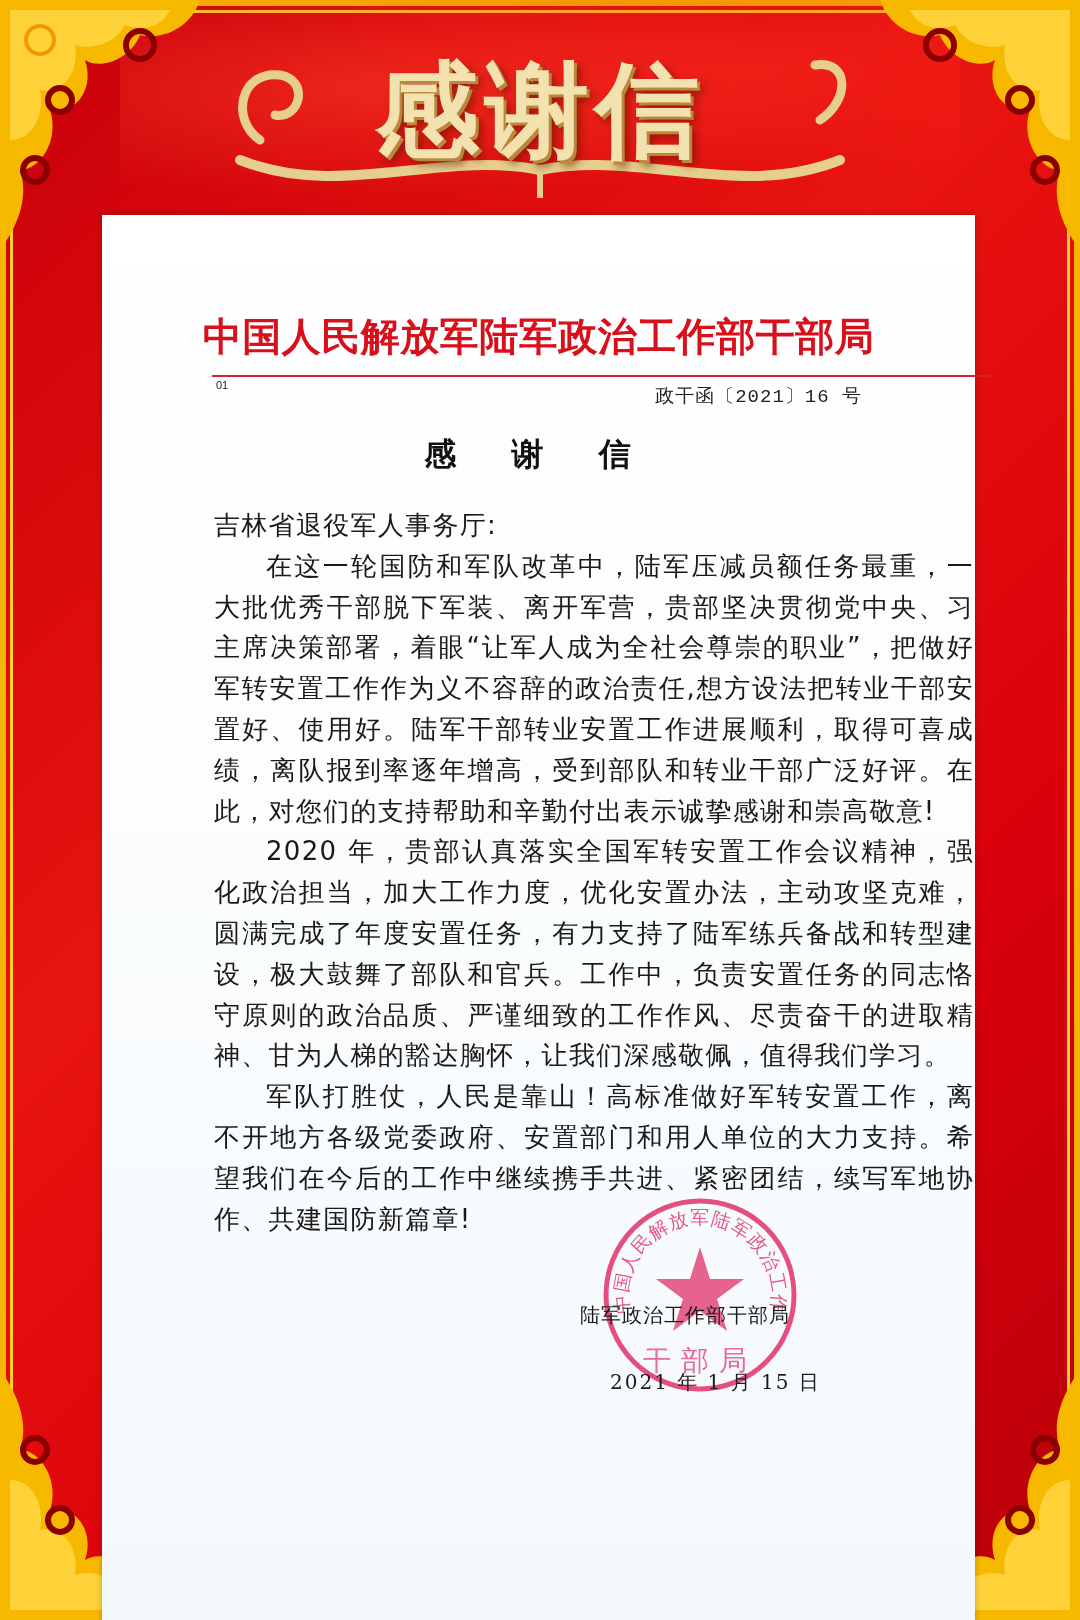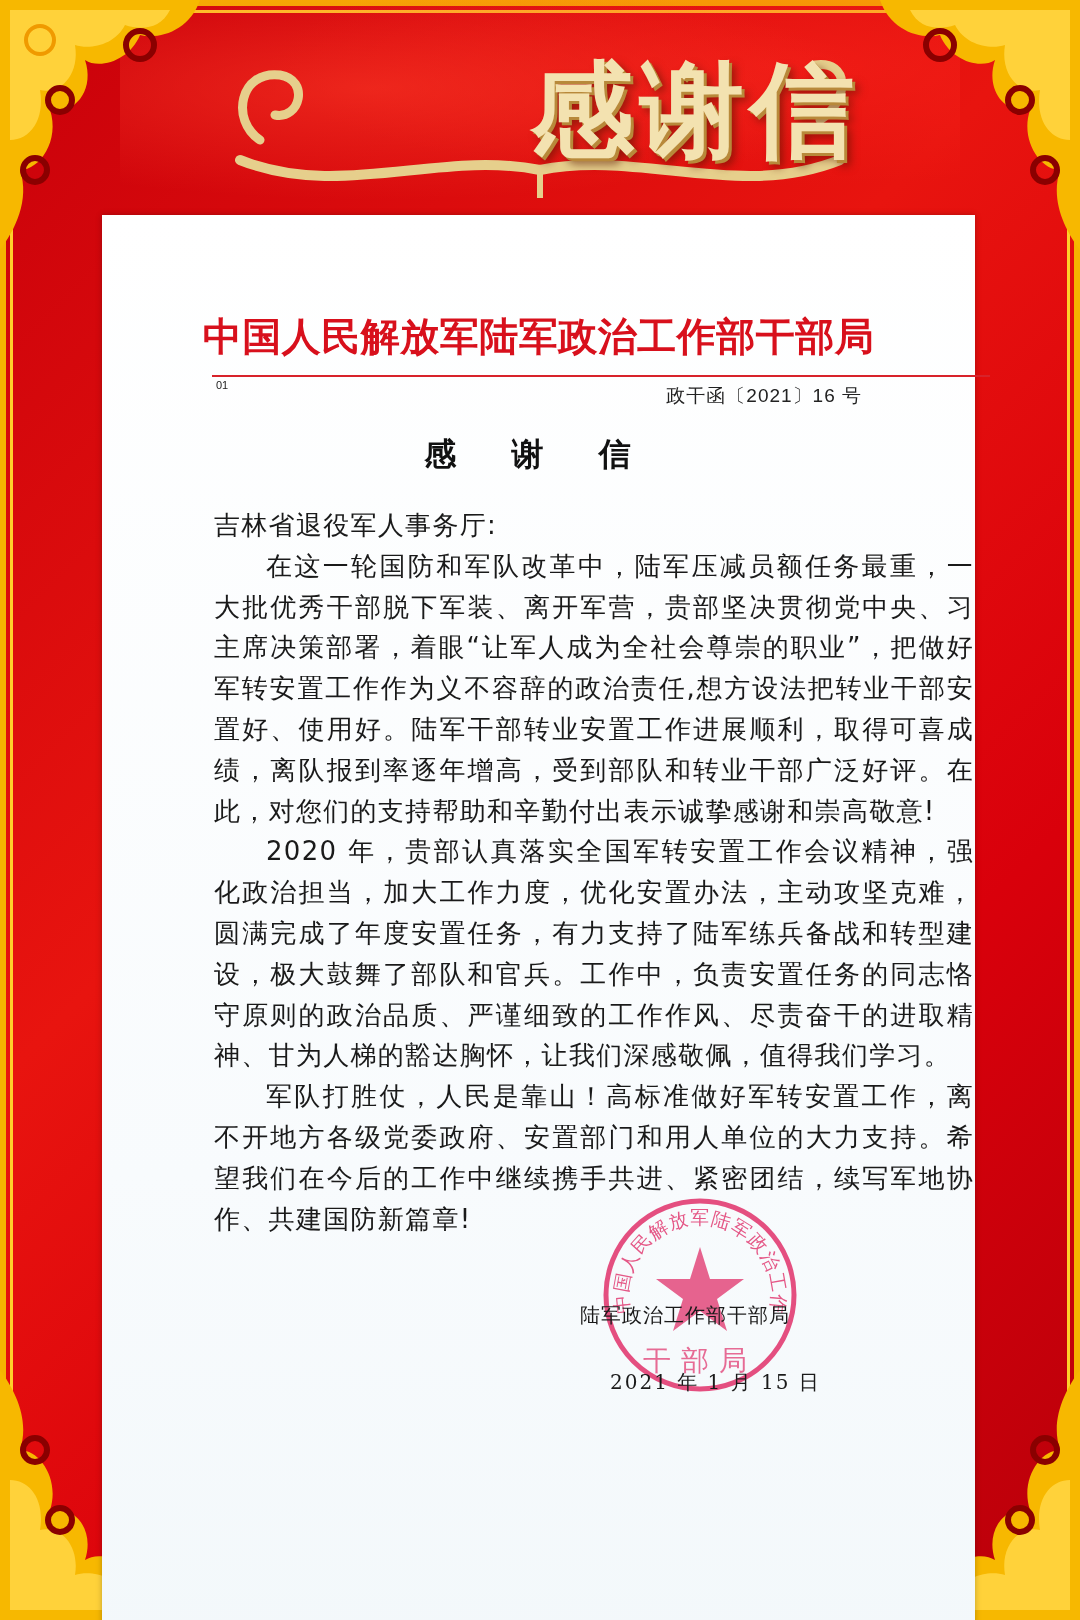--- a/index.html
+++ b/index.html
@@ -29,21 +29,21 @@
     position: absolute; left: 120px; top: 0; width: 840px; height: 220px;
     background: radial-gradient(ellipse at 30% 40%, rgba(255,60,40,0.55), transparent 60%),
                 radial-gradient(ellipse at 80% 30%, rgba(255,40,30,0.45), transparent 55%);
   }
 
   .banner {
     position: absolute; left: 220px; top: 30px; width: 640px; height: 170px;
   }
   .banner-title {
     position: absolute; left: 0; right: 0; top: 12px;
-    text-align: right;
+    text-align: center;
     font-family: "DejaVu Sans", sans-serif;
     font-weight: bold;
     font-size: 104px;
     letter-spacing: 6px;
     color: #f3e2b0;
     text-shadow: 3px 3px 0 #b8893a, 6px 6px 8px rgba(90,20,0,0.6);
   }
   .banner-swirl {
     position: absolute; left: 0; top: 0; width: 640px; height: 170px;
   }
@@ -66,21 +66,21 @@
   .red-rule {
     position: absolute; left: 110px; width: 778px; top: 160px; height: 2px;
     background: #d8222a;
   }
   .doc-serial {
     position: absolute; left: 114px; top: 164px;
     font-family: Liberation Sans, sans-serif; font-size: 11px; color: #222;
   }
   .doc-number {
     position: absolute; right: 113px; top: 168px;
-    font-family: Liberation Sans, sans-serif; font-size: 19px; color: #222; letter-spacing: 1px;
+    font-family: Liberation Mono, monospace; font-size: 19px; color: #222; letter-spacing: 1px;
   }
   .doc-title {
     position: absolute; left: 0; right: 0; top: 218px;
     text-align: center;
     font-family: "DejaVu Sans", sans-serif;
     font-weight: bold; font-size: 32px; color: #111;
     letter-spacing: 22px;
   }
 
   .body {

